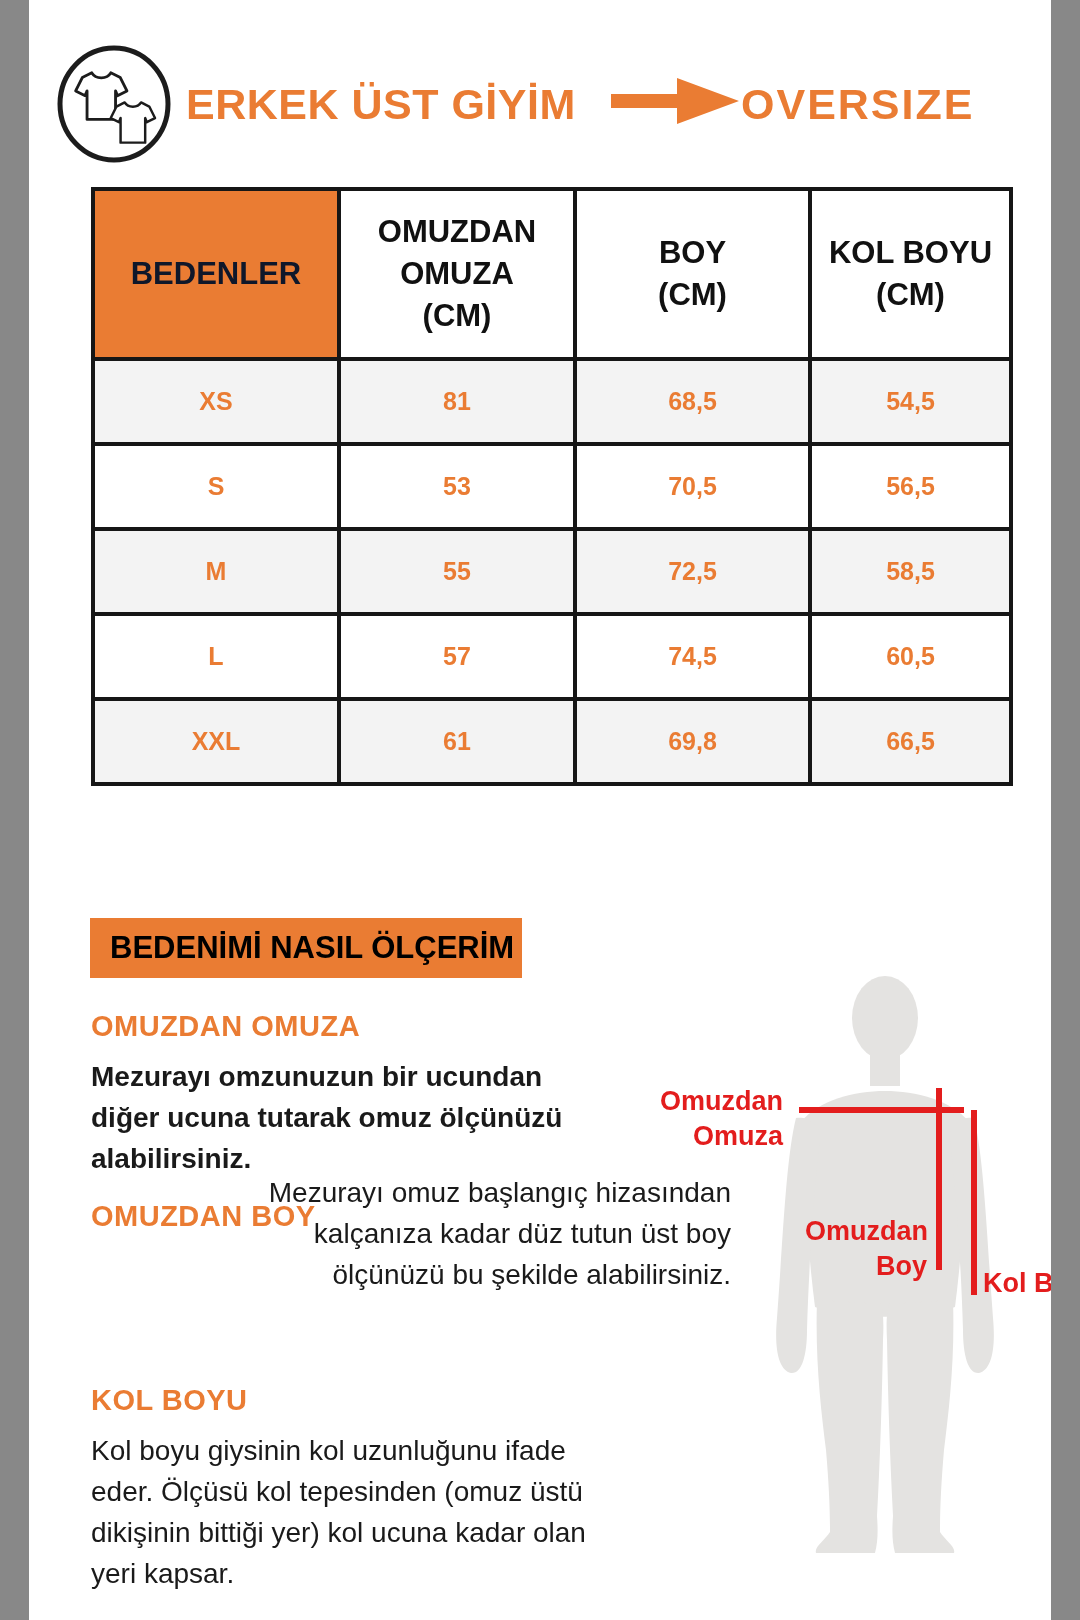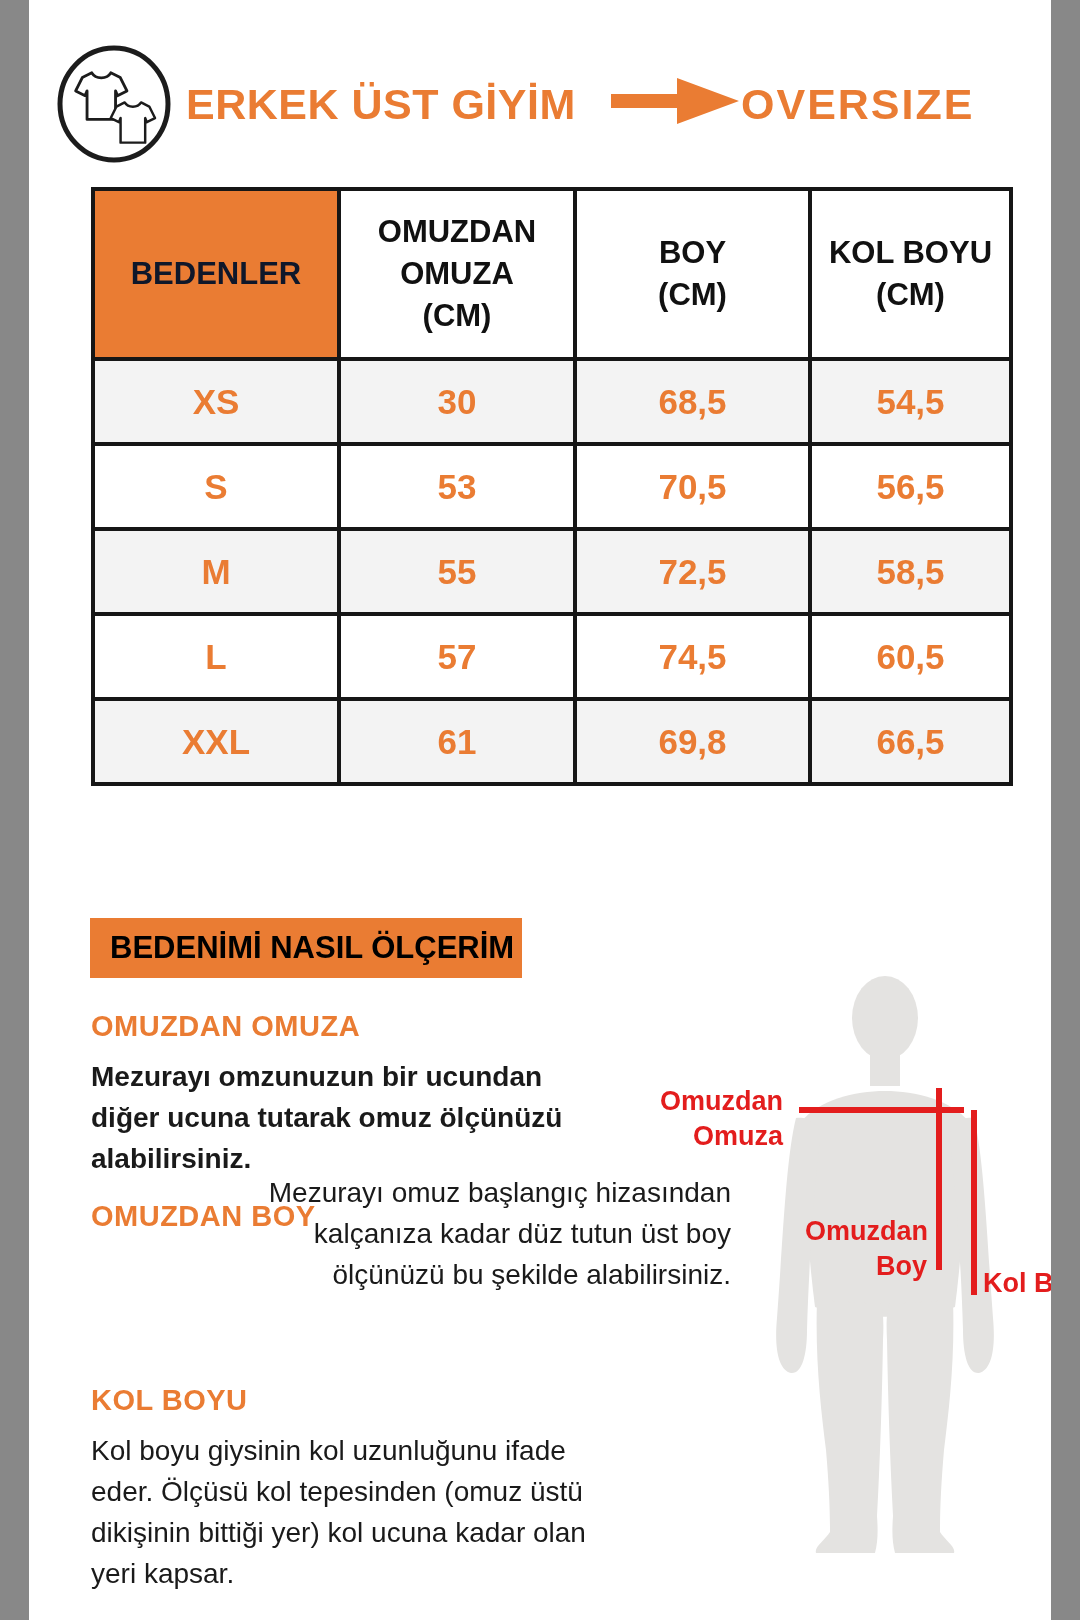--- a/index.html
+++ b/index.html
@@ -34,21 +34,21 @@
   table.size th, table.size td{
     border:4px solid var(--table-border); text-align:center; vertical-align:middle;
     padding:0;
   }
   table.size thead tr{height:170px;}
   table.size tbody tr{height:85px;}
   table.size tbody tr:nth-child(odd){background:var(--row-alt);}
   table.size tbody tr:nth-child(even){background:#ffffff;}
   th.sizes-head{background:var(--orange); color:#0f172a; font-size:31px; font-weight:bold;}
   th.meas-head{background:#ffffff; color:#111; font-size:31px; font-weight:bold; line-height:42px;}
-  table.size td{color:var(--orange); font-size:35px; font-weight:bold;}
+  table.size td{color:var(--orange); font-size:25px; font-weight:bold;}
 
   
   .guide-title{
     position:absolute; left:61px; top:918px; width:412px; height:60px;
     background:var(--orange); color:#000000; font-size:31px; font-weight:bold;
     line-height:60px; padding-left:20px; white-space:nowrap;
   }
   .sec-head{
     position:absolute; left:62px; font-size:29px; font-weight:bold;
     color:var(--orange); letter-spacing:0.5px; white-space:nowrap;
@@ -113,21 +113,21 @@
 (CM)</th>
         <th class="meas-head pre">BOY
 (CM)</th>
         <th class="meas-head pre">KOL BOYU
 (CM)</th>
       </tr>
     </thead>
     <tbody>
         <tr>
           <td>XS</td>
-          <td>30</td>
+          <td>81</td>
           <td>68,5</td>
           <td>54,5</td>
         </tr>
         <tr>
           <td>S</td>
           <td>53</td>
           <td>70,5</td>
           <td>56,5</td>
         </tr>
         <tr>

